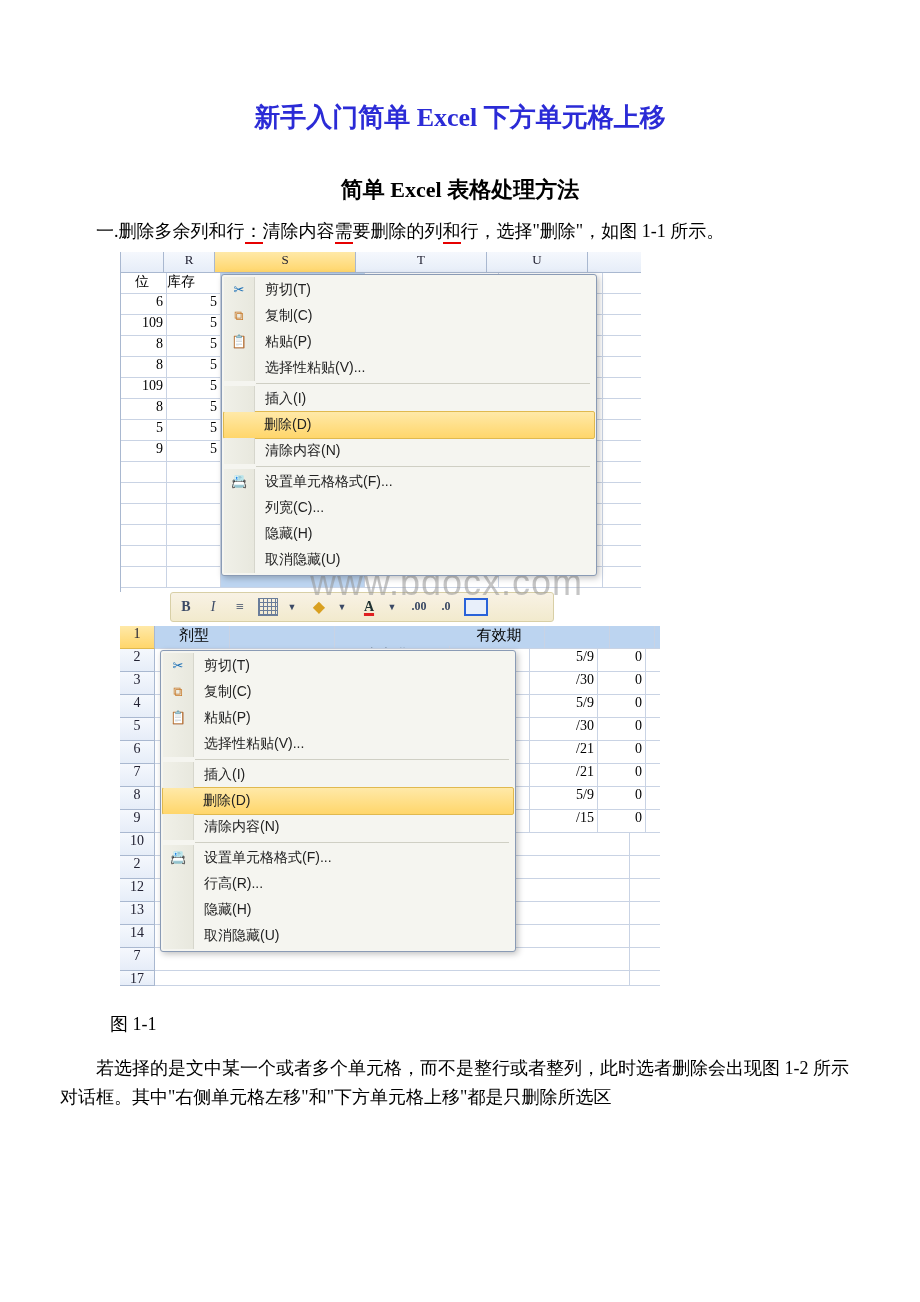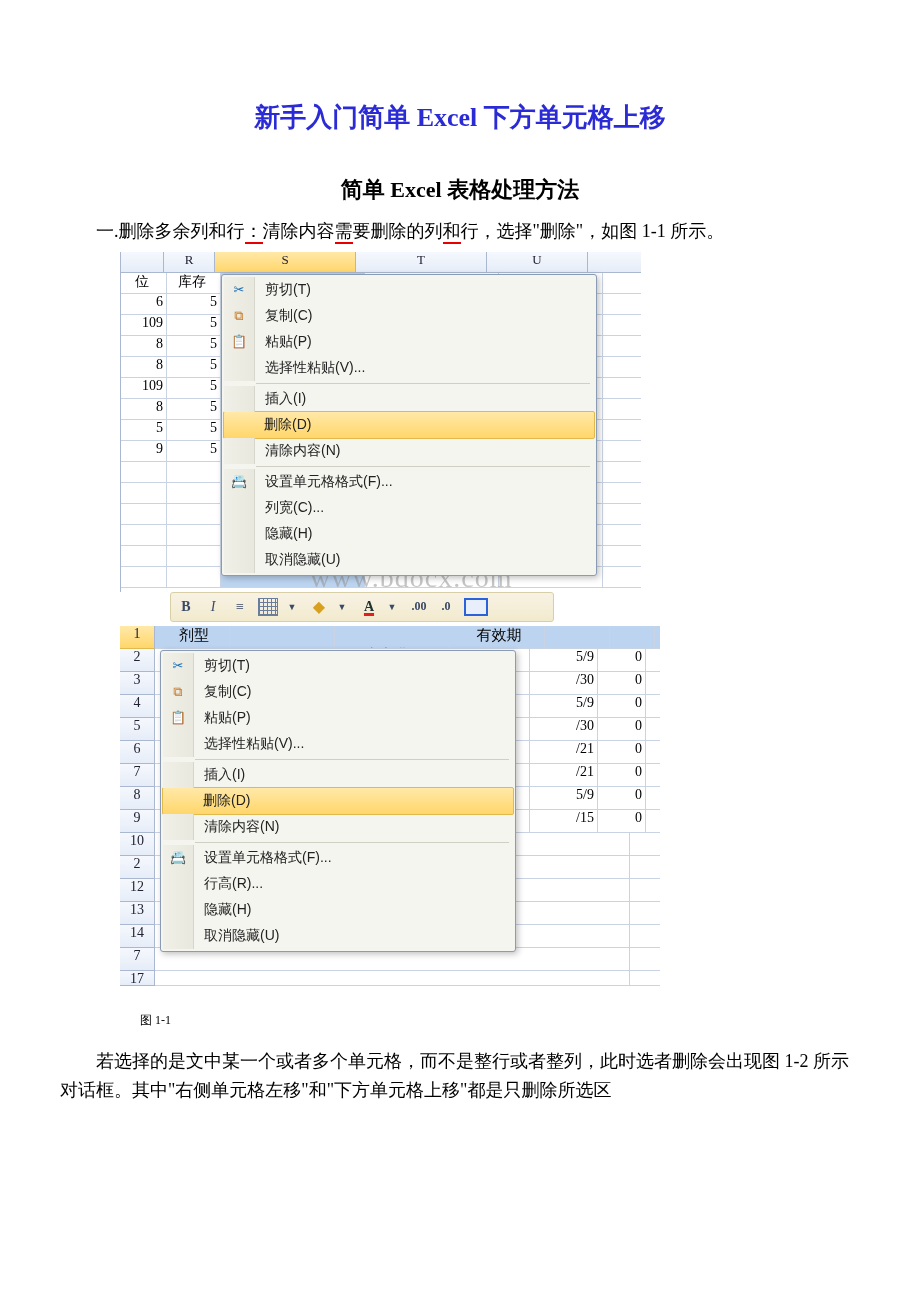--- a/index.html
+++ b/index.html
@@ -136,22 +136,22 @@
   }
   .scissors { color: #1a6fb7; }
   .copyic { color: #c77a2a; }
   .pasteic { color: #c77a2a; }
   .formatic { color: #c77a2a; }
   
   .watermark {
     position: absolute;
     top: 310px;
     left: 190px;
-    font-size: 28px;
-    font-family: Liberation Serif, serif;
+    font-size: 36px;
+    font-family: Liberation Sans, sans-serif;
     color: rgba(150,150,150,0.55);
     letter-spacing: 1px;
     pointer-events: none;
     z-index: 2;
     font-weight: 400;
   }
   
   .block2 {
     position: relative;
     width: 540px;
@@ -236,22 +236,22 @@
   }
   .s2row.srow {
     background: #bcd4f0;
   }
   .ctx2 {
     top: 58px;
     left: 40px;
     width: 350px;
   }
   .caption {
-    font-size: 12px;
-    margin: 10px 0 18px 80px;
+    font-size: 18px;
+    margin: 10px 0 18px 50px;
   }
 </style>
 </head>
 <body>
 
 <div class="page">
   <h1 class="title">新手入门简单 Excel 下方单元格上移</h1>
   <h2 class="subtitle">简单 Excel 表格处理方法</h2>
 
   <p class="body-text">
@@ -265,21 +265,21 @@
         <div class="ch" style="width:42px;"></div>
         <div class="ch" style="width:50px;">R</div>
         <div class="ch" style="width:140px;background:linear-gradient(#ffe9a8,#ffd66b);">S</div>
         <div class="ch" style="width:130px;">T</div>
         <div class="ch" style="width:100px;">U</div>
       </div>
       <div class="grid1">
 
         <div class="row1">
           <div class="cell1" style="width:42px;text-align:center;">位</div>
-          <div class="cell1" style="width:50px;text-align:center;">库存</div>
+          <div class="cell1" style="width:50px;text-align:left;">库存</div>
           <div class="cell1 sel-col" style="width:140px;"></div>
           <div class="cell1" style="width:130px;"></div>
           <div class="cell1" style="width:100px;"></div>
         </div>
 
         <div class="row1">
             <div class="cell1" style="width:42px;">6</div>
             <div class="cell1" style="width:50px;">5</div>
             <div class="cell1 sel-col" style="width:140px;"></div>
             <div class="cell1" style="width:130px;"></div>

